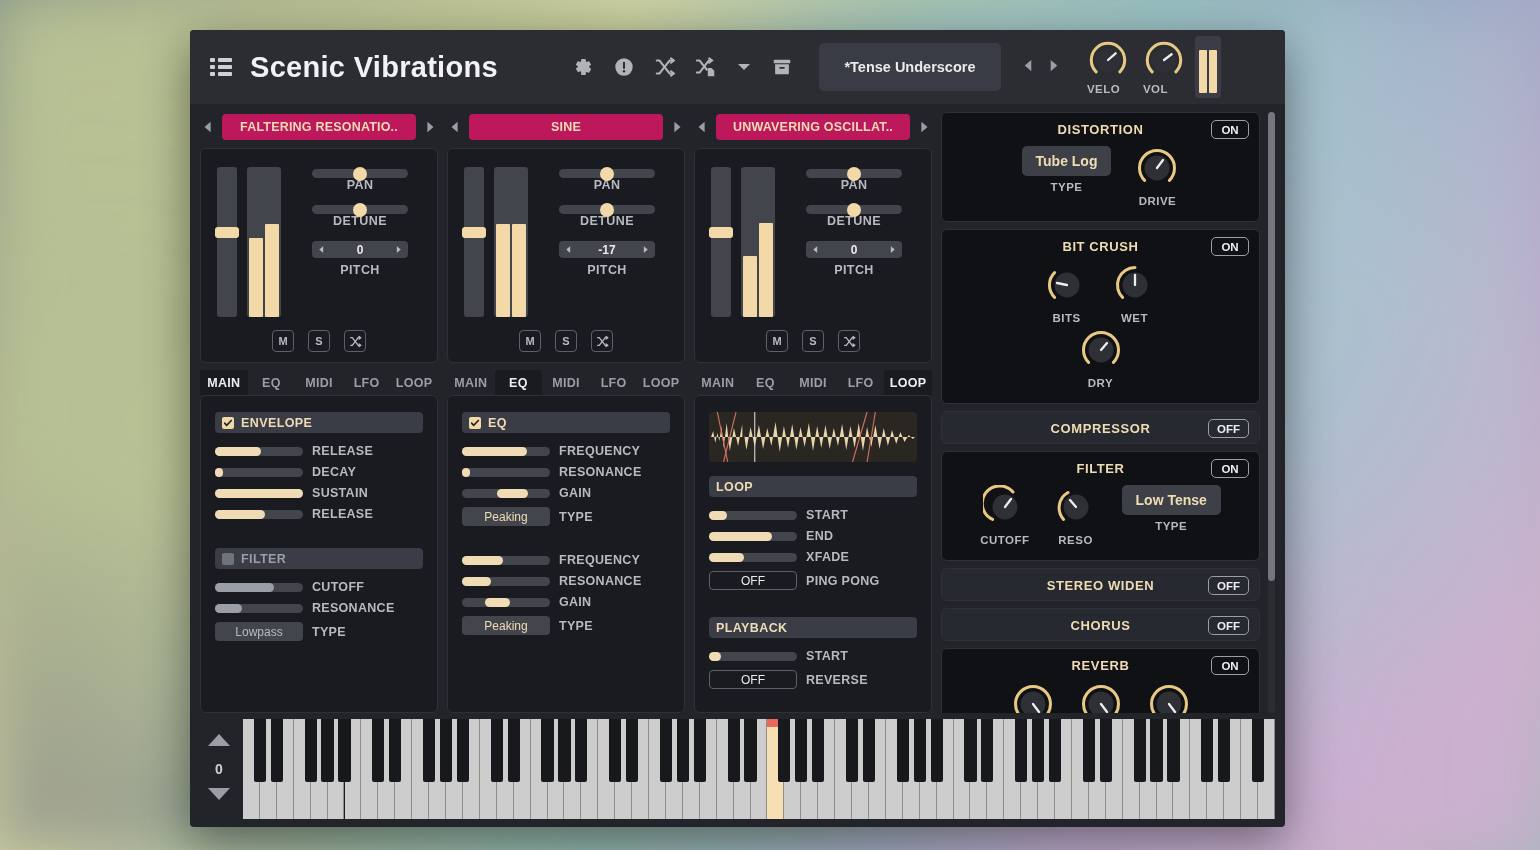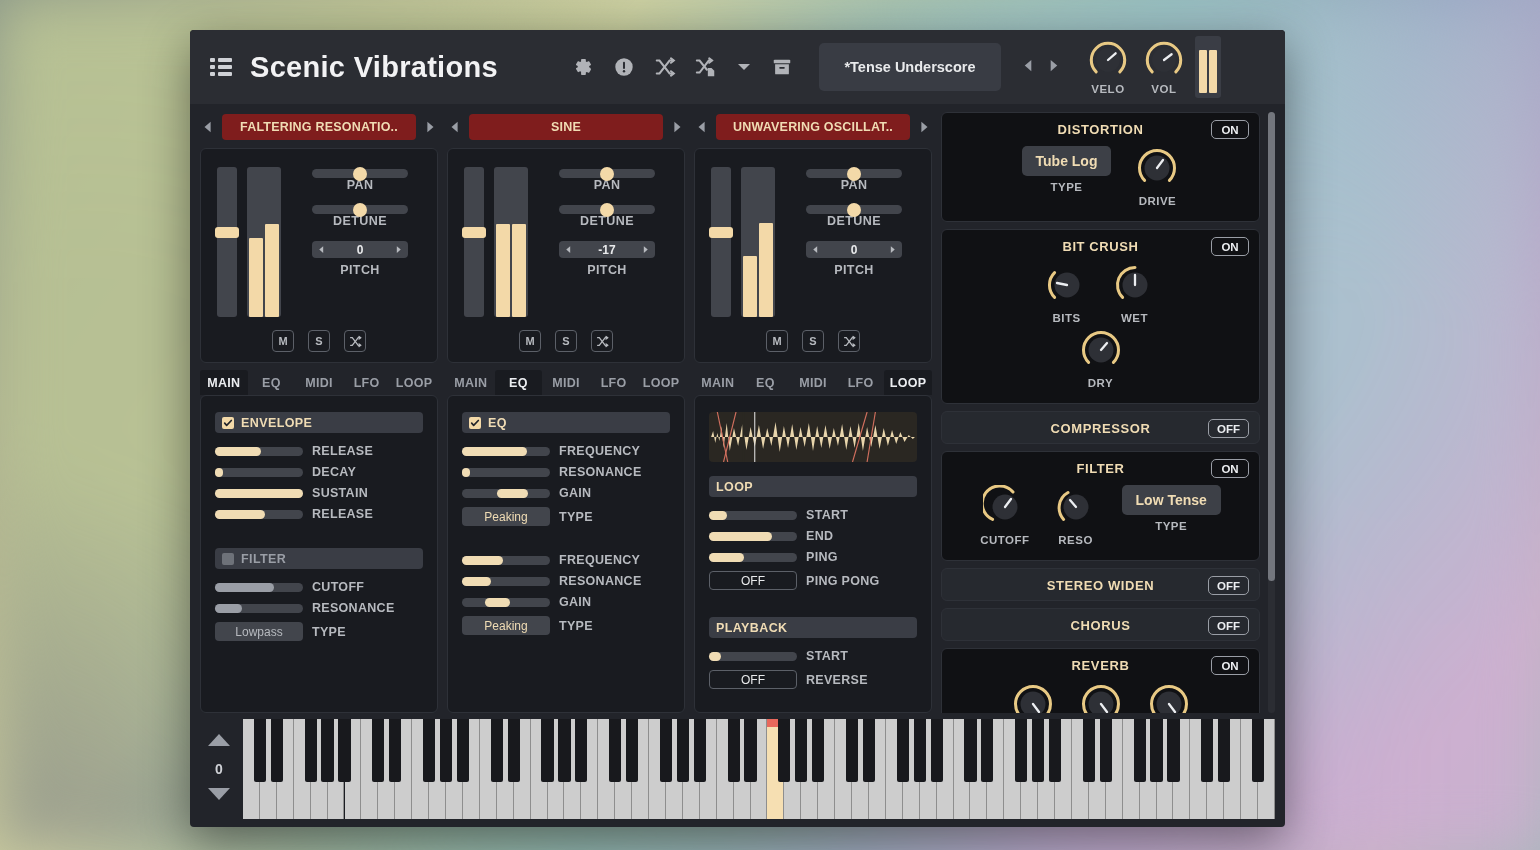--- a/index.html
+++ b/index.html
@@ -52,36 +52,36 @@
   .hicon { width:22px; height:22px; cursor:pointer; opacity:.82; }
   .hicon svg { display:block; }
   .preset-box {
     margin-left:26px; width:182px; height:48px; background:#393c44;
     border-radius:5px; display:flex; align-items:center; justify-content:center;
     color:#e9eaec; font-size:14.5px; font-weight:bold; cursor:pointer;
   }
   .preset-nav { display:flex; gap:10px; margin-left:20px; }
   .preset-nav div { cursor:pointer; }
   .knob-hdr-wrap { display:flex; align-items:center; gap:14px; margin-left:26px; }
-  .knob-cell { display:flex; flex-direction:column; align-items:center; gap:2px; }
+  .knob-cell { display:flex; flex-direction:column; align-items:flex-start; gap:2px; }
   .knob-cell .kl { color:#b7babf; font-size:11.5px; font-weight:bold; letter-spacing:.5px; }
   .meter {
     width:26px; height:62px; background:#3a3d45; border-radius:3px;
     display:flex; gap:2px; align-items:flex-end; padding:14px 4px 5px; margin-left:10px;
   }
   .meter i { flex:1; background:#f3d9a8; border-radius:1px; height:100%; display:block; }
   
   .body-area { flex:1; display:flex; padding:8px 10px 0 10px; gap:9px; overflow:hidden; }
   .osc-columns { display:flex; gap:9px; }
   .col { width:238px; display:flex; flex-direction:column; }
   
   .osc-sel { display:flex; align-items:center; gap:6px; height:30px; }
   .arrowbtn { width:16px; height:18px; cursor:pointer; flex:0 0 16px; display:flex; align-items:center; justify-content:center;}
   .osc-name {
-    flex:1; height:26px; background:#7f1d1d; border-radius:4px;
+    flex:1; height:26px; background:#be185d; border-radius:4px;
     display:flex; align-items:center; justify-content:center;
     color:#f0dcb4; font-size:12.5px; font-weight:bold; letter-spacing:.2px;
     overflow:hidden; white-space:nowrap; cursor:pointer;
   }
   
   .osc-box {
     margin-top:6px; height:215px; background:#191b20; border-radius:6px;
     border:1px solid #2e3138; display:flex; padding:18px 12px 10px 16px; position:relative;
   }
   .fader-group { display:flex; gap:10px; align-items:flex-start; }
@@ -645,21 +645,21 @@
           <div class="prow">
             <div class="bar">
                 <div class="fill" style="width:72%"></div>
               </div>
             <div class="plabel">END</div>
           </div>
           <div class="prow">
             <div class="bar">
                 <div class="fill" style="width:40%"></div>
               </div>
-            <div class="plabel">PING</div>
+            <div class="plabel">XFADE</div>
           </div>
           <div class="prow">
             <div class="combo outline">OFF</div>
             <div class="plabel">PING PONG</div>
           </div>
 
           <div class="gap"></div>
 
           <div class="sect-head">
             <span class="st">PLAYBACK</span>

